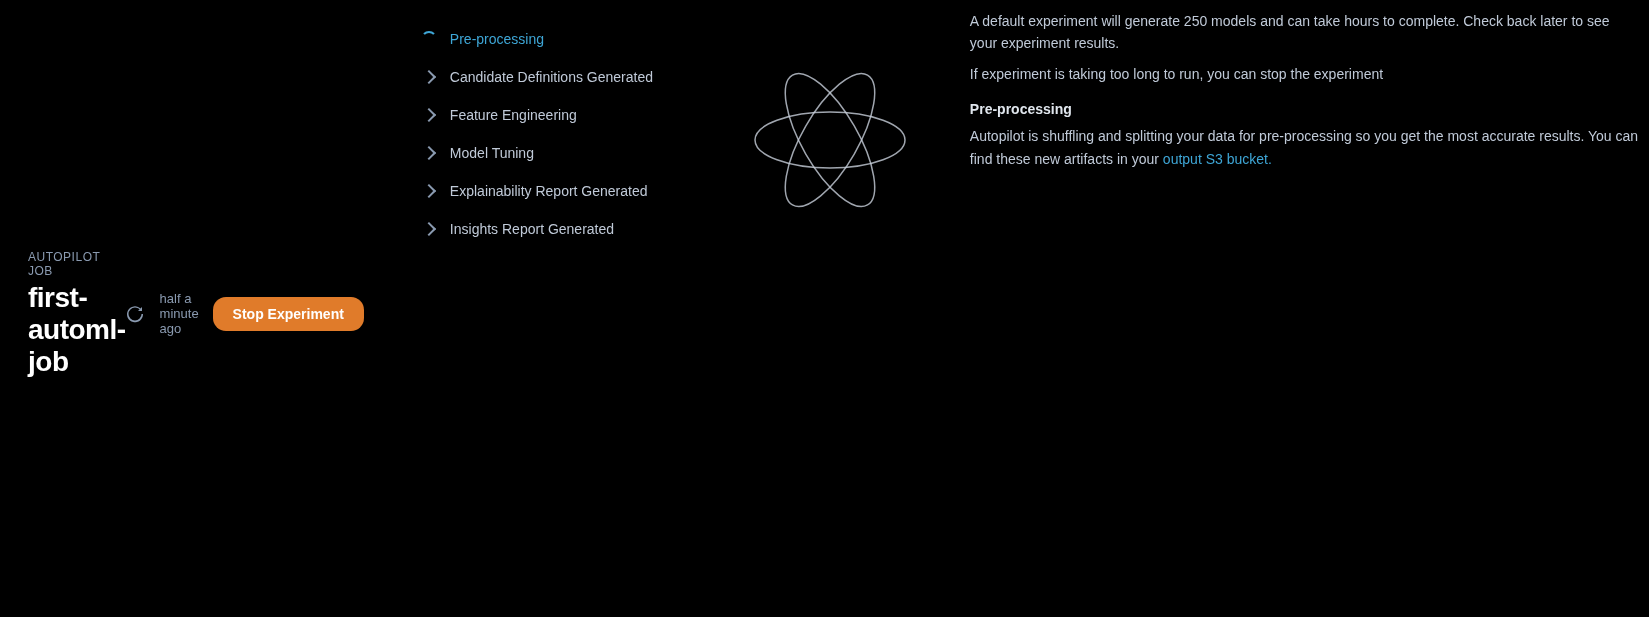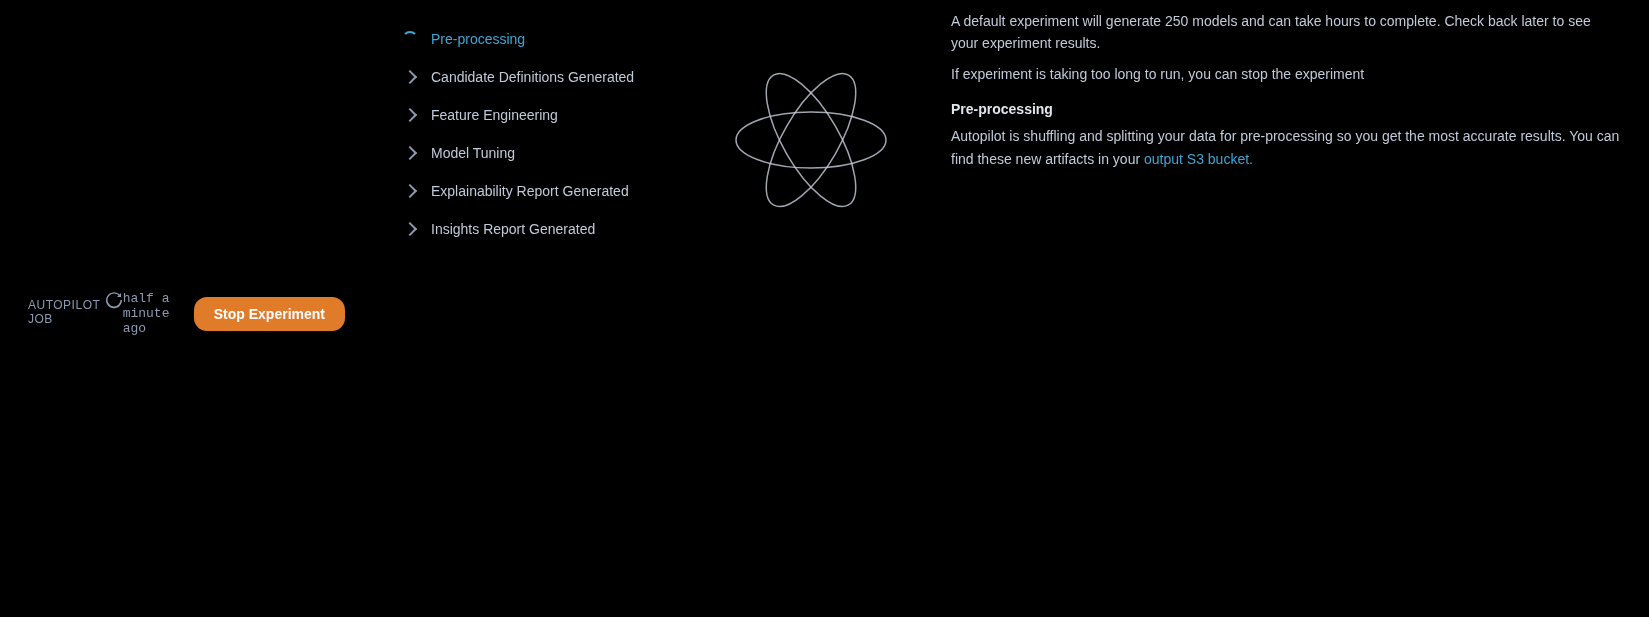--- a/index.html
+++ b/index.html
@@ -51,24 +51,24 @@
     }
 
     .header-right {
       display: flex;
       align-items: center;
       gap: 14px;
     }
 
     .refresh-area {
       display: flex;
-      gap: 0;
+      align-items: center;
+      gap: 16px;
       color: #8a9ab0;
       font-size: 13px;
-      font-family: Liberation Mono, monospace;
     }
 
     .refresh-icon {
       width: 18px;
       height: 18px;
       display: inline-flex;
       align-items: center;
       justify-content: center;
       color: #8a9ab0;
     }
@@ -242,20 +242,21 @@
     }
   </style>
 </head>
 <body>
 
 <div class="page-wrapper">
 
   <div class="header">
     <div class="header-left">
       <span class="autopilot-label">AUTOPILOT JOB</span>
+      <span class="job-title">first-automl-job</span>
     </div>
     <div class="header-right">
       <div class="refresh-area">
         <span class="refresh-icon">
           <svg width="18" height="18" viewBox="0 0 18 18" fill="none">
             <path d="M15.5 9A6.5 6.5 0 1 1 9 2.5c1.8 0 3.4.73 4.6 1.9L12 6h4V2l-1.5 1.5A8 8 0 1 0 17 9h-1.5z" fill="#8a9ab0"></path>
           </svg>
         </span>
         <span>half a minute ago</span>
       </div>

